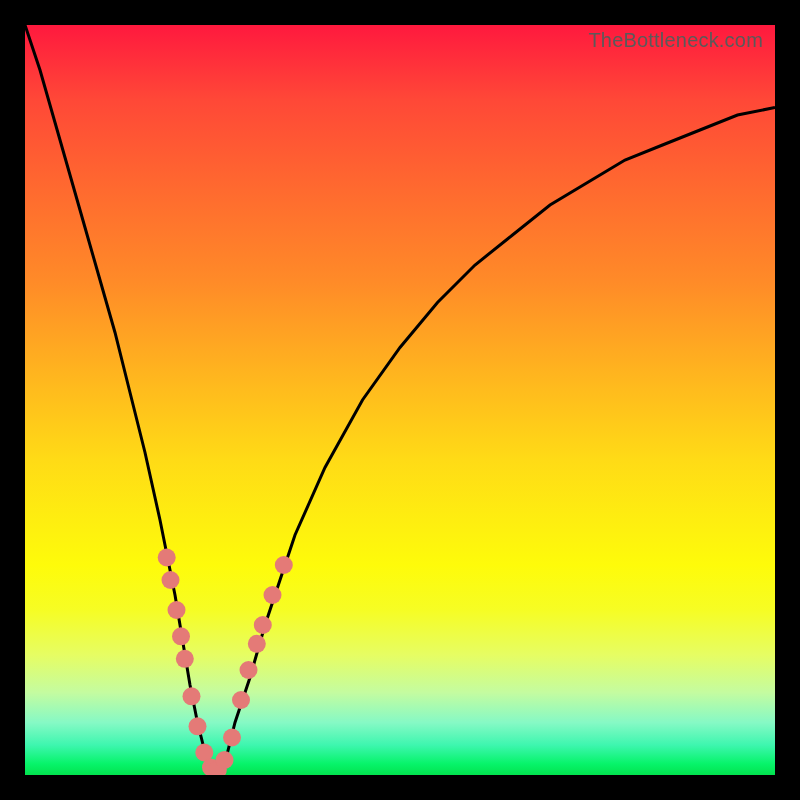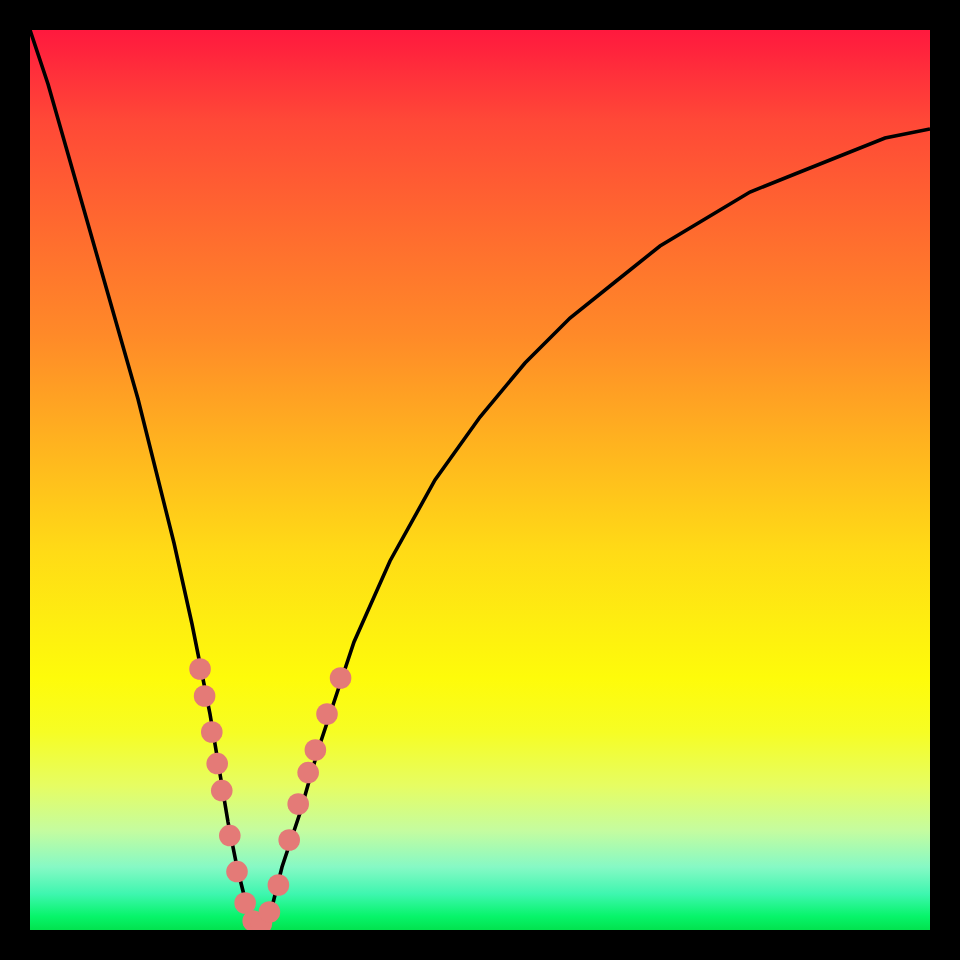--- a/index.html
+++ b/index.html
@@ -57,20 +57,21 @@
     top: 0;
     width: 750px;
     height: 750px;
   }
 </style>
 </head>
 <body>
 
 <div class="outer">
   <div class="plot">
+    <div class="watermark">TheBottleneck.com</div>
     <svg class="curve" viewBox="0 0 750 750" preserveAspectRatio="none">
       <path id="curve-path" fill="none" stroke="#000" stroke-width="3" d="M0.0 0.0 L15.0 45.0 L30.0 97.5 L45.0 150.0 L60.0 202.5 L75.0 255.0 L90.0 307.5 L105.0 367.5 L120.0 427.5 L135.0 495.0 L150.0 570.0 L157.5 615.0 L165.0 660.0 L172.5 697.5 L180.0 727.5 L187.5 742.5 L195.0 742.5 L202.5 727.5 L210.0 697.5 L225.0 652.5 L240.0 600.0 L255.0 555.0 L270.0 510.0 L300.0 442.5 L337.5 375.0 L375.0 322.5 L412.5 277.5 L450.0 240.0 L487.5 210.0 L525.0 180.0 L562.5 157.5 L600.0 135.0 L637.5 120.0 L675.0 105.0 L712.5 90.0 L750.0 82.5 "></path>
       <g id="marker-group">
           <circle cx="141.7" cy="532.5" r="9" fill="#e47a77"></circle>
           <circle cx="145.5" cy="555.0" r="9" fill="#e47a77"></circle>
           <circle cx="151.5" cy="585.0" r="9" fill="#e47a77"></circle>
           <circle cx="156.0" cy="611.3" r="9" fill="#e47a77"></circle>
           <circle cx="159.8" cy="633.8" r="9" fill="#e47a77"></circle>
           <circle cx="166.5" cy="671.3" r="9" fill="#e47a77"></circle>
           <circle cx="172.5" cy="701.3" r="9" fill="#e47a77"></circle>

